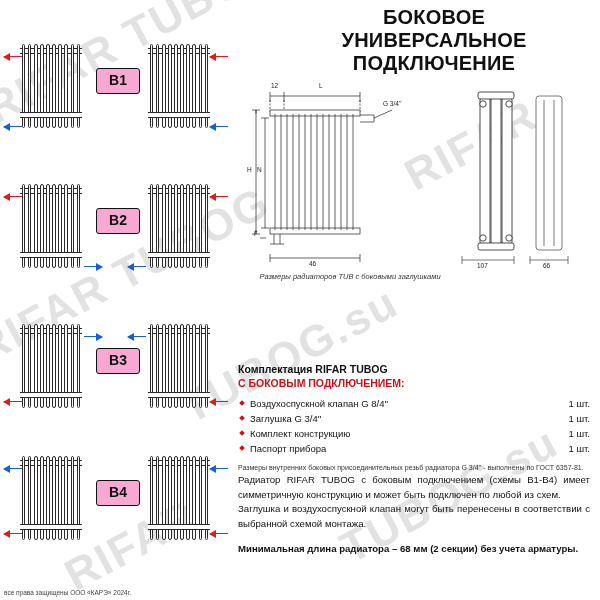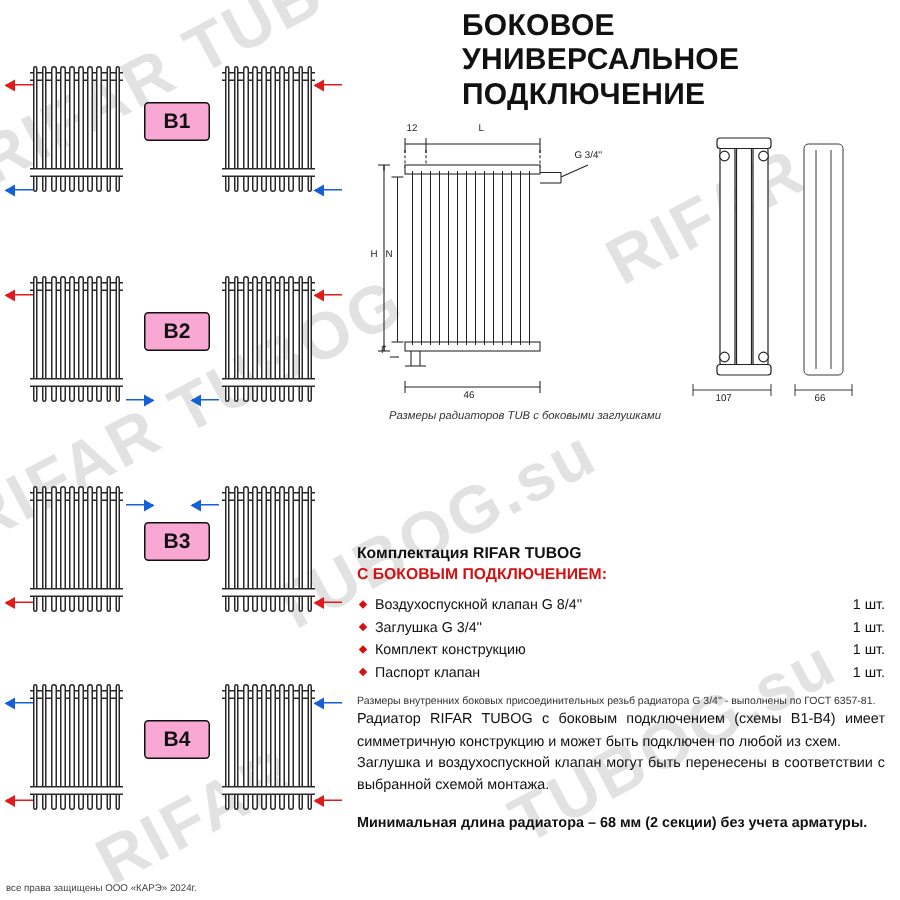--- a/index.html
+++ b/index.html
@@ -29,24 +29,24 @@
     font-family: "Liberation Sans", sans-serif;
     font-weight: bold;
     color: #e2e2e2;
     white-space: nowrap;
     letter-spacing: 2px;
   }
 
   
   .header {
     position: absolute;
-    left: 308px;
+    left: 288px;
     top: 6px;
     width: 292px;
-    text-align: left;
+    text-align: center;
     z-index: 5;
   }
   .header .line {
     font-size: 20px;
     font-weight: bold;
     line-height: 23px;
     letter-spacing: 0.2px;
     color: #111;
   }
 
@@ -615,21 +615,21 @@
       <span>Заглушка G 3/4''</span>
       <span class="qty">1 шт.</span>
     </li>
     <li>
       <span class="bullet"></span>
       <span>Комплект конструкцию</span>
       <span class="qty">1 шт.</span>
     </li>
     <li>
       <span class="bullet"></span>
-      <span>Паспорт клапан</span>
+      <span>Паспорт прибора</span>
       <span class="qty">1 шт.</span>
     </li>
   </ul>
 
   <div class="note-small">Размеры внутренних боковых присоединительных резьб радиатора G 3/4'' - выполнены по ГОСТ 6357-81.</div>
 
   <div class="para">Радиатор RIFAR TUBOG с боковым подключением (схемы В1-В4) имеет симметричную конструкцию и может быть подключен по любой из схем.</div>
   <div class="para">Заглушка и воздухоспускной клапан могут быть перенесены в соответствии с выбранной схемой монтажа.</div>
   <div class="para last">Минимальная длина радиатора – 68 мм (2 секции) без учета арматуры.</div>
 </div>

